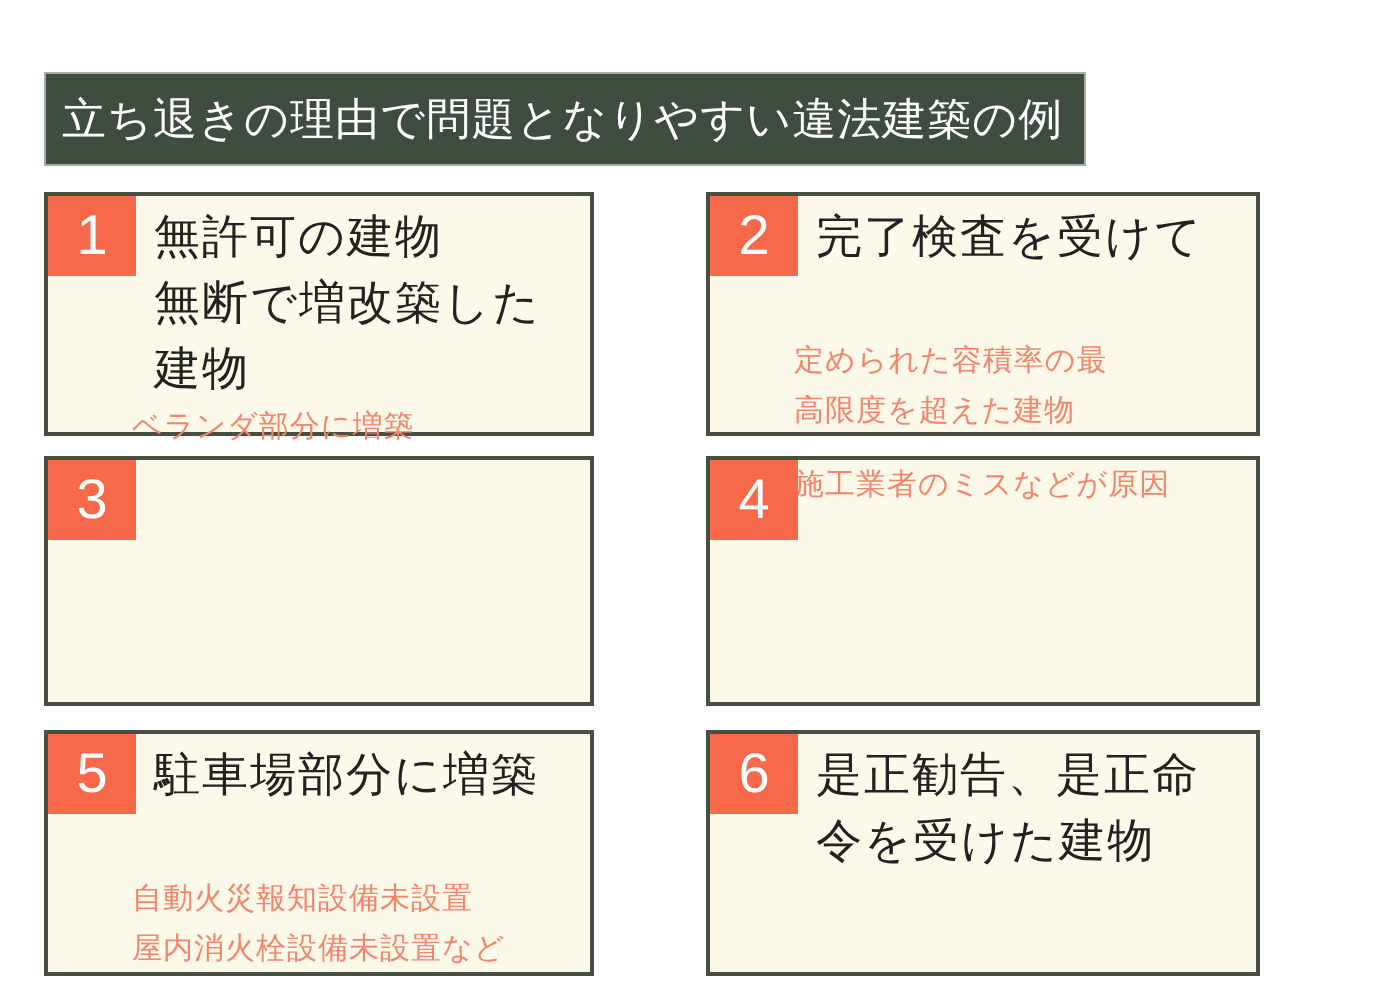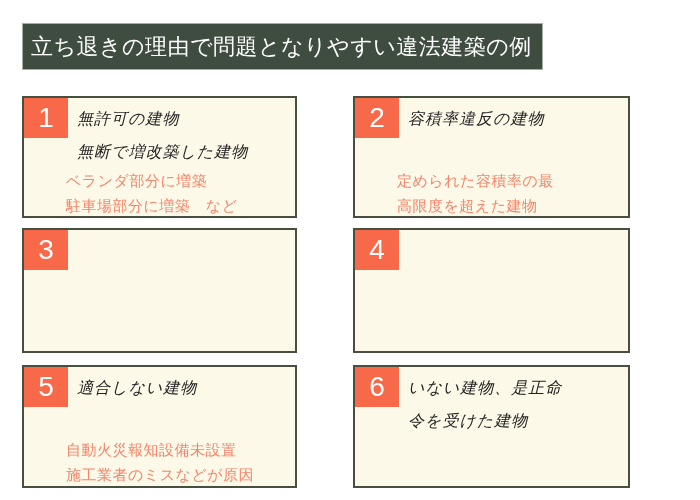--- a/index.html
+++ b/index.html
@@ -5,21 +5,21 @@
   * { margin: 0; padding: 0; box-sizing: border-box; }
   html, body { width: 700px; height: 500px; }
   body {
     position: relative;
     background: var(--page-bg, #ffffff);
     font-family: "Liberation Sans", "DejaVu Sans", sans-serif;
     overflow: hidden;
   }
   .header {
     position: absolute;
-    left: 22px; top: 23px;
+    left: 22px; top: 36px;
     width: 521px; height: 47px;
     background: var(--header-bg, #3e4d40);
     border: 1px solid var(--header-border, #a7aea6);
     color: var(--header-text, #ffffff);
     font-size: 22px;
     letter-spacing: 0.5px;
     display: flex;
     align-items: center;
     padding-left: 8px;
     white-space: nowrap;
@@ -43,25 +43,24 @@
     color: var(--badge-text, #ffffff);
     font-size: 28px;
     display: flex;
     align-items: center;
     justify-content: center;
   }
   .card-title {
     margin: 4px 4px 0 53px;
     min-height: 66px;
     color: var(--title-text, #222222);
-    font-size: 16px;
+    font-size: 23px;
     line-height: 33px;
     letter-spacing: 1px;
     white-space: pre-line;
-    font-style: italic;
   }
   .card-desc {
     margin: 0 4px 0 42px;
     color: var(--desc-text, #f5846a);
     font-size: 15px;
     line-height: 25px;
     letter-spacing: 0.5px;
     white-space: pre-line;
   }
 </style>
@@ -73,37 +72,38 @@
 <div class="card card-1">
   <div class="badge">1</div>
   <div class="card-title">無許可の建物
 無断で増改築した建物</div>
   <div class="card-desc">ベランダ部分に増築
 駐車場部分に増築　など</div>
 </div>
 
 <div class="card card-2">
   <div class="badge">2</div>
-  <div class="card-title">容積率違反の建物</div>
+  <div class="card-title">完了検査を受けて</div>
   <div class="card-desc">定められた容積率の最
 高限度を超えた建物</div>
 </div>
 
 <div class="card card-3">
   <div class="badge">3</div>
 </div>
 
 <div class="card card-4">
   <div class="badge">4</div>
+  <div class="card-desc">施工業者のミスなどが原因</div>
 </div>
 
 <div class="card card-5">
   <div class="badge">5</div>
-  <div class="card-title">適合しない建物</div>
+  <div class="card-title">駐車場部分に増築</div>
   <div class="card-desc">自動火災報知設備未設置
-施工業者のミスなどが原因</div>
+屋内消火栓設備未設置など</div>
 </div>
 
 <div class="card card-6">
   <div class="badge">6</div>
-  <div class="card-title">いない建物、是正命
+  <div class="card-title">是正勧告、是正命
 令を受けた建物</div>
 </div>
 
 </body></html>

